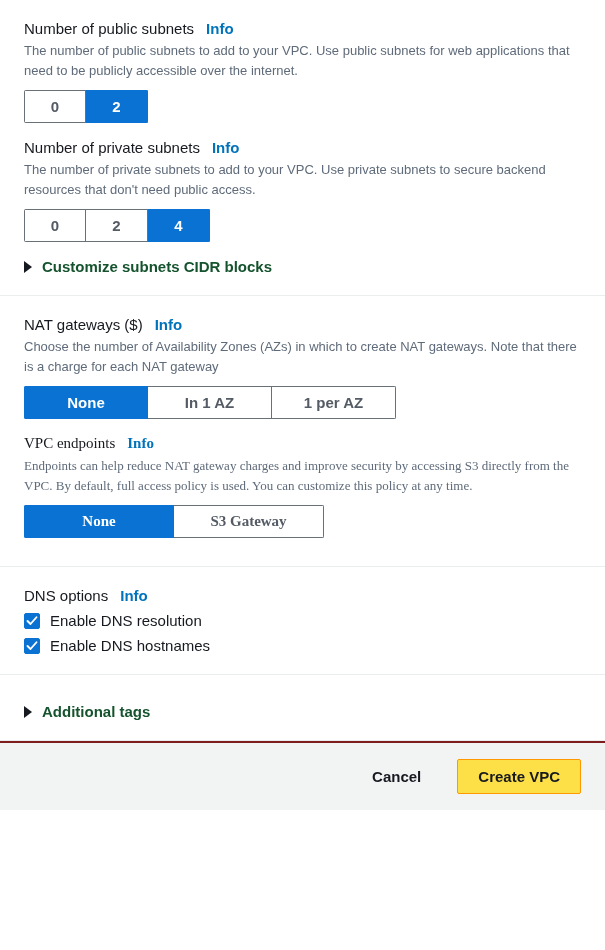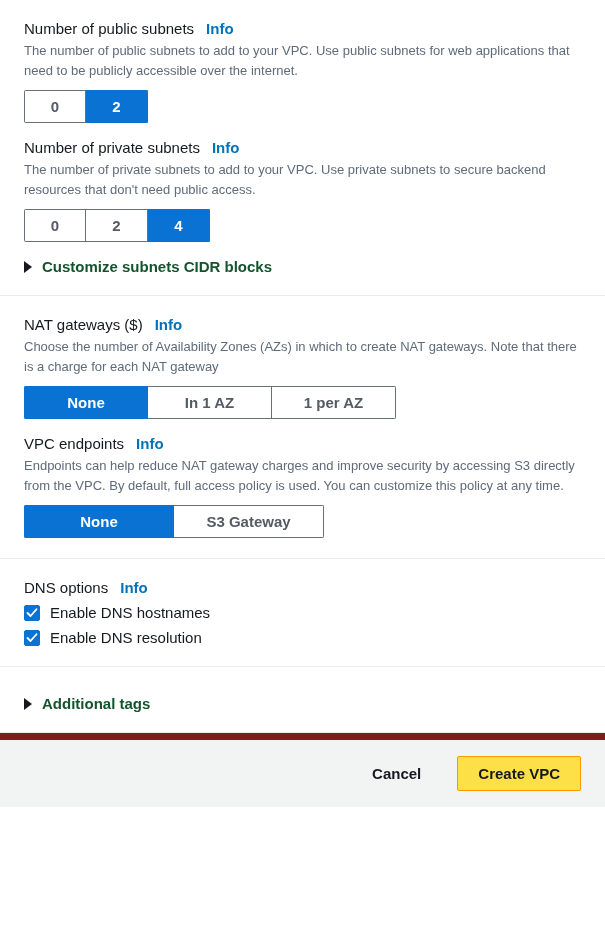--- a/index.html
+++ b/index.html
@@ -9,21 +9,21 @@
   color: #16191f;
   background: #fff;
   width: 605px;
 }
 .section {
   padding: 20px 24px;
   border-bottom: 1px solid #eaeded;
 }
 .section:last-of-type { border-bottom: none; }
 .field { margin-bottom: 16px; }
-.field:last-child { margin-bottom: 0; }
+.field:last-child { margin-bottom: 8px; font-family: Liberation Serif, serif; }
 .label-row {
   display: flex;
   align-items: baseline;
   gap: 12px;
   margin-bottom: 4px;
 }
 .label {
   font-size: 15px;
   font-weight: 400;
   color: #16191f;
@@ -102,21 +102,21 @@
 }
 .checkbox svg { width: 12px; height: 12px; }
 .checkbox-label { font-size: 15px; color: #16191f; }
 .footer {
   display: flex;
   justify-content: flex-end;
   align-items: center;
   gap: 16px;
   padding: 16px 24px;
   background: #f2f3f3;
-  border-top: 7px solid #7f1d1d;
+  border-top: 2px solid #7f1d1d;
 }
 .btn {
   font-size: 15px;
   font-weight: 700;
   padding: 8px 20px;
   border-radius: 2px;
   cursor: pointer;
   border: none;
 }
 .btn-cancel {
@@ -190,37 +190,37 @@
       <div class="seg selected">None</div>
       <div class="seg">S3 Gateway</div>
     </div>
   </div>
 </div>
 
 <div class="section">
   <div class="label-row">
     <span class="label">DNS options</span>
     <span class="info-link">Info</span>
+  </div>
+  <div class="checkbox-row">
+    <span class="checkbox">
+      <svg viewBox="0 0 16 16">
+          <path d="M2 8 L6 12 L14 3" stroke="#fff" stroke-width="2.5" fill="none" stroke-linecap="round" stroke-linejoin="round"></path>
+        </svg>
+    </span>
+    <span class="checkbox-label">Enable DNS resolution</span>
   </div>
   <div class="checkbox-row">
     <span class="checkbox">
       <svg viewBox="0 0 16 16">
           <path d="M2 8 L6 12 L14 3" stroke="#fff" stroke-width="2.5" fill="none" stroke-linecap="round" stroke-linejoin="round"></path>
         </svg>
     </span>
     <span class="checkbox-label">Enable DNS hostnames</span>
   </div>
-  <div class="checkbox-row">
-    <span class="checkbox">
-      <svg viewBox="0 0 16 16">
-          <path d="M2 8 L6 12 L14 3" stroke="#fff" stroke-width="2.5" fill="none" stroke-linecap="round" stroke-linejoin="round"></path>
-        </svg>
-    </span>
-    <span class="checkbox-label">Enable DNS resolution</span>
-  </div>
 </div>
 
 <div class="section">
   <div class="expander" style="margin-top:8px;">
     <span class="caret"></span>
     <span>Additional tags</span>
   </div>
 </div>
 
 <div class="footer">

